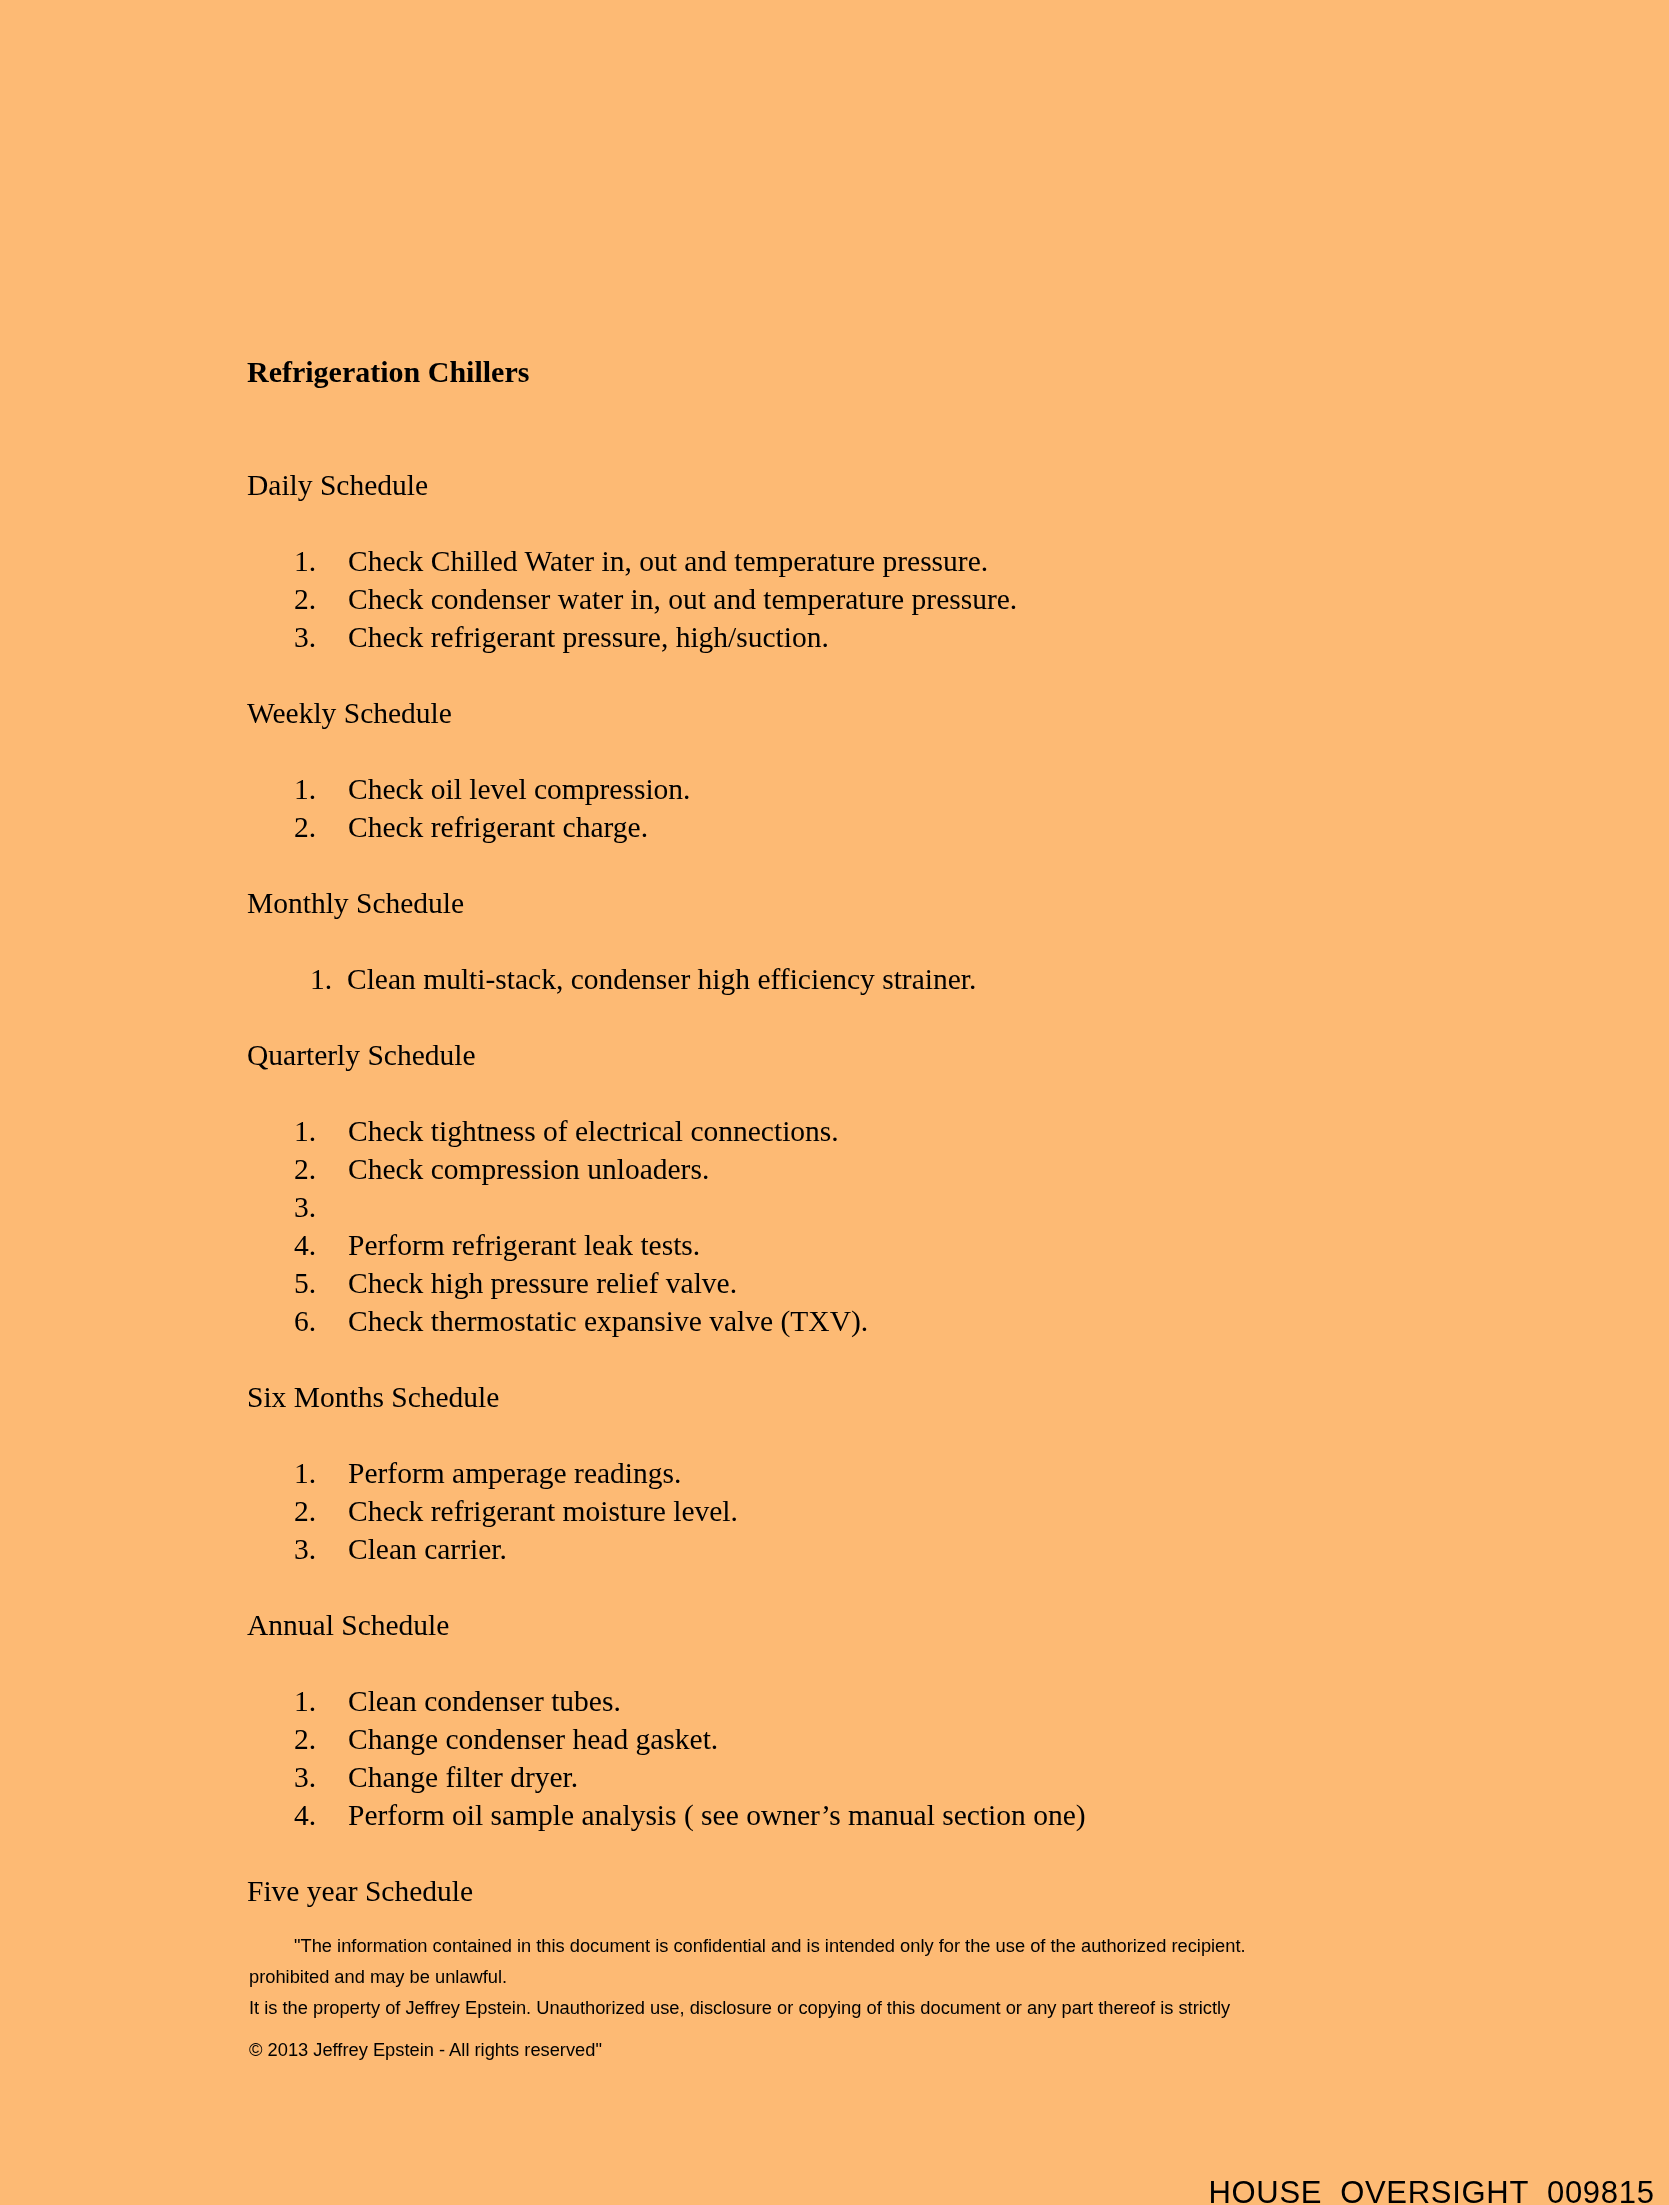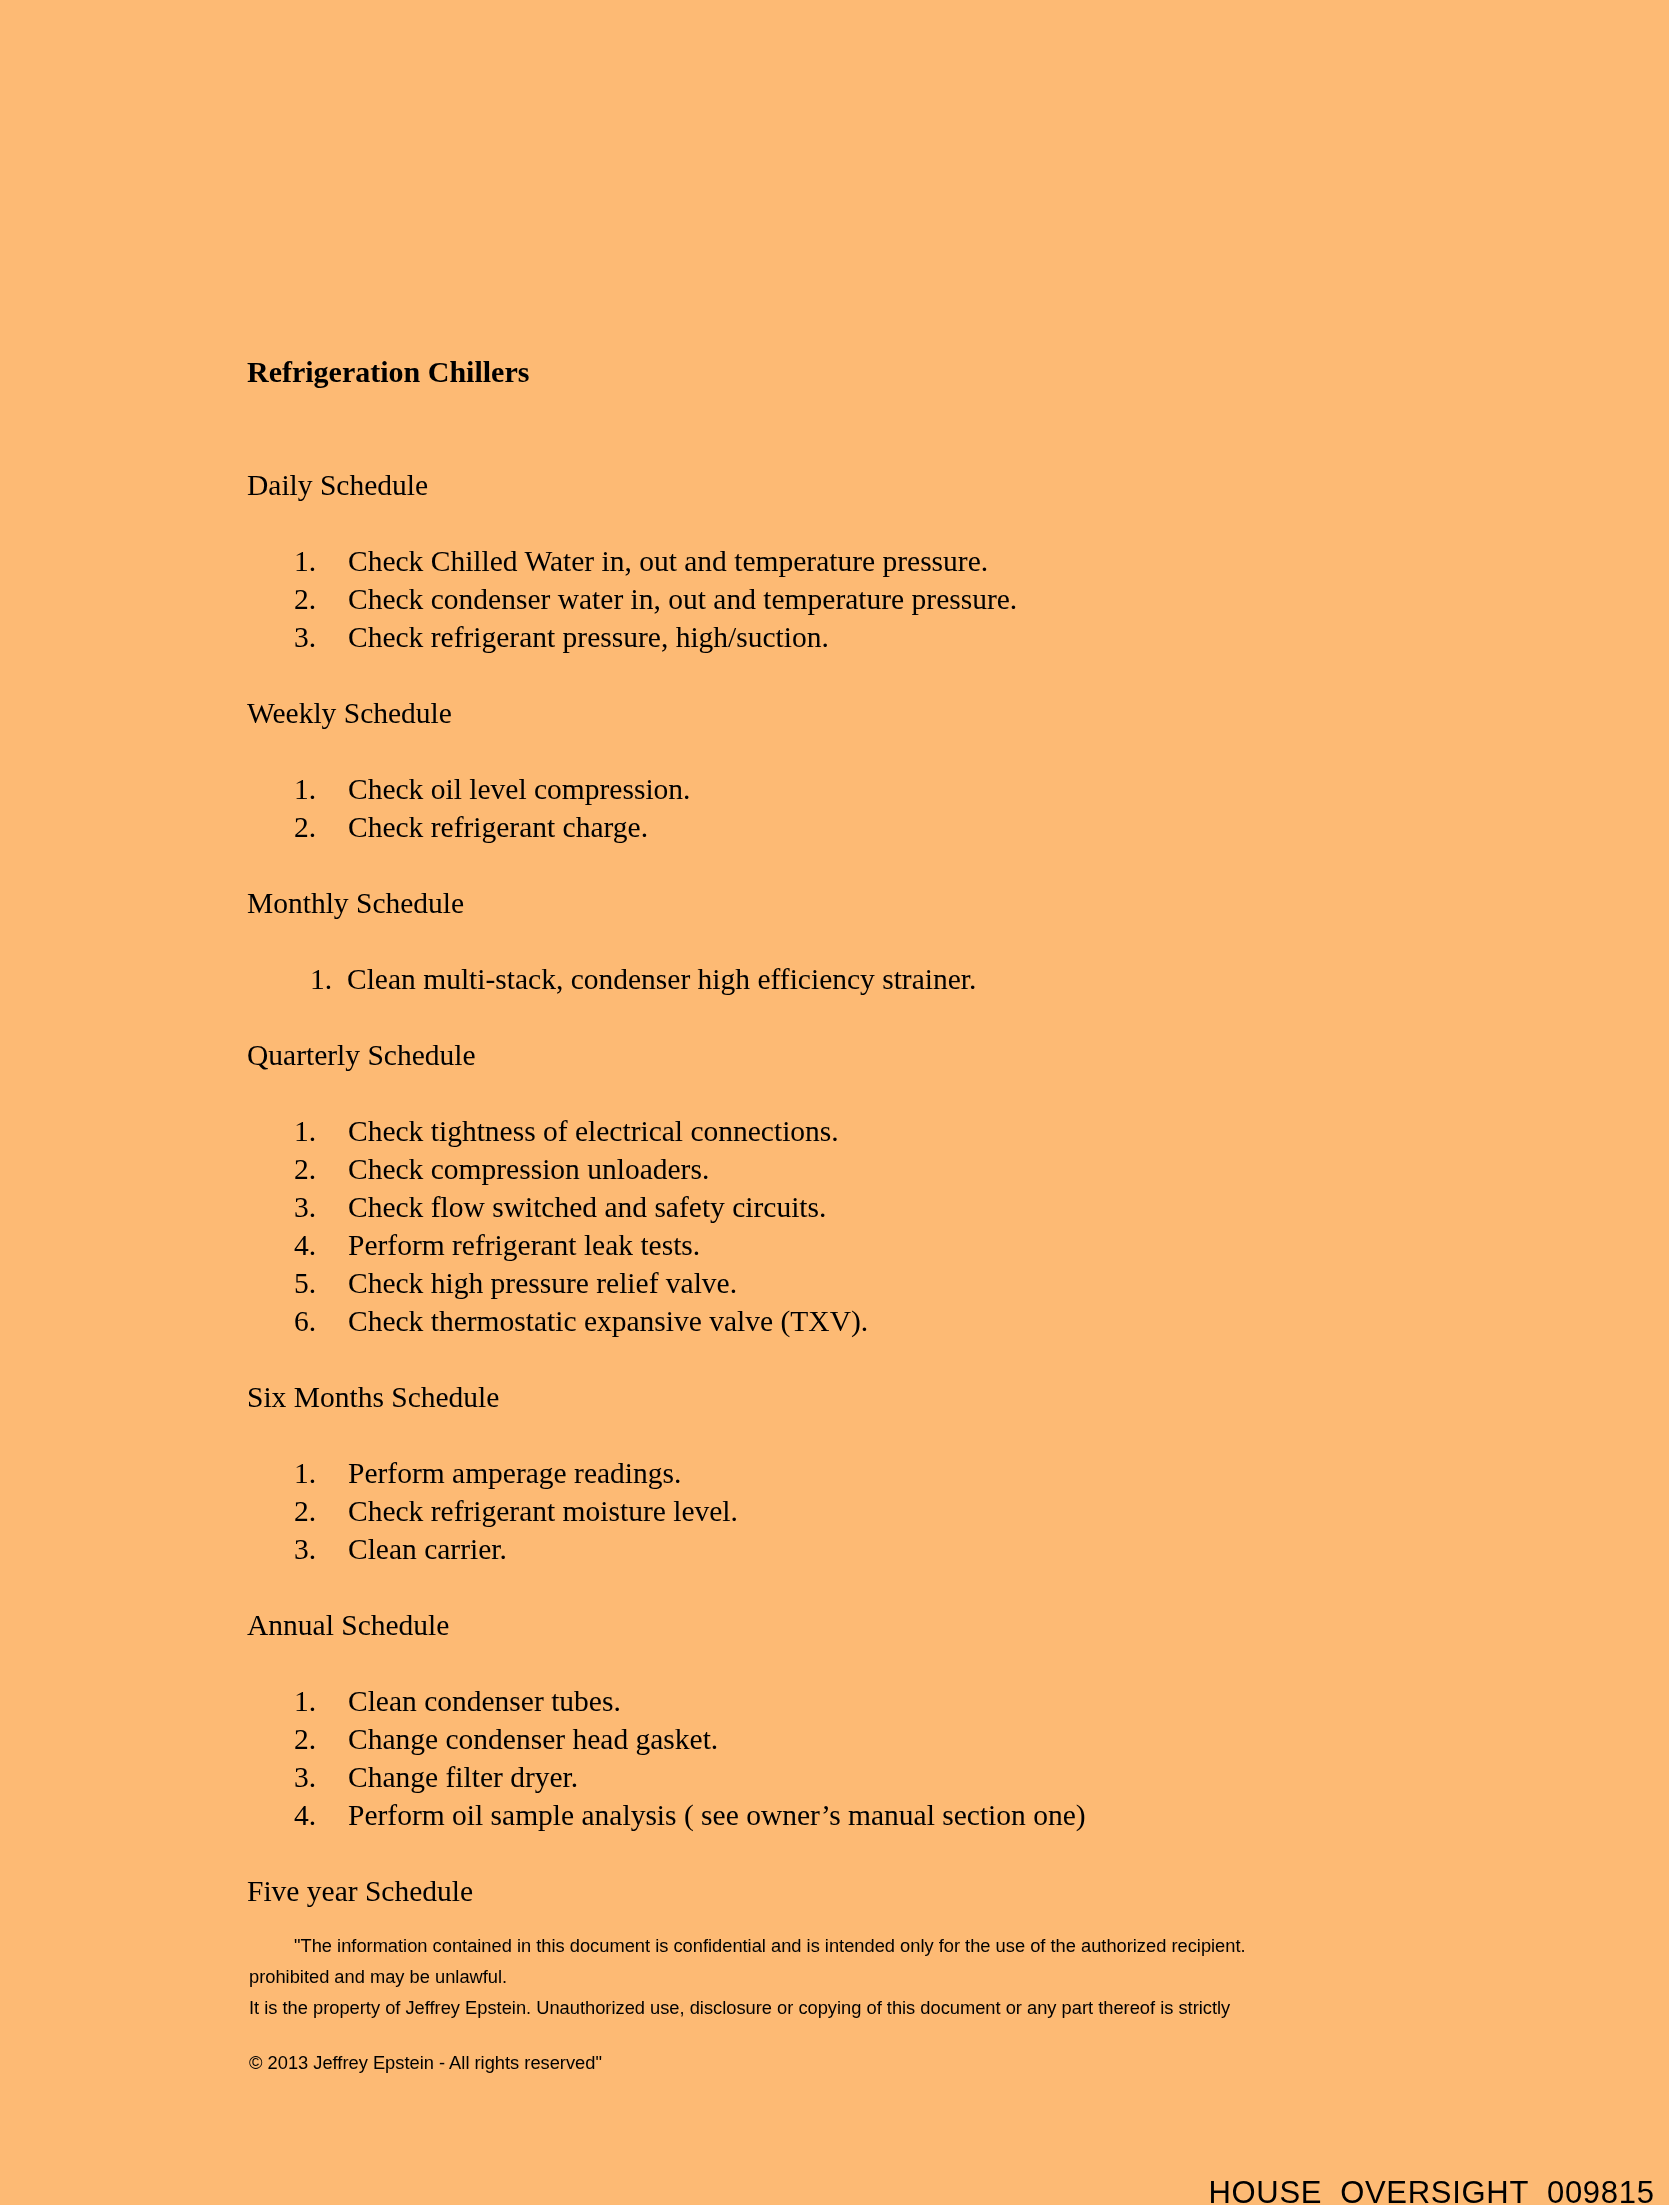--- a/index.html
+++ b/index.html
@@ -73,21 +73,20 @@
     text-indent: 45px;
   }
   .copyright {
     position: absolute;
     left: 249px;
     top: 2037px;
     font-family: "Liberation Sans", sans-serif;
     font-size: 18.3px;
     line-height: 26px;
     color: #000000;
-    margin-top: 13px;
   }
   .bates {
     position: absolute;
     right: 14.4px;
     top: 2155px;
     font-family: "Liberation Sans", sans-serif;
     font-size: 31px;
     letter-spacing: 0.7px;
     color: #000000;
     white-space: nowrap;
@@ -148,21 +147,20 @@
             <li>
               <span class="num">1.</span>
               <span class="item-text">Check tightness of electrical connections.</span>
             </li>
             <li>
               <span class="num">2.</span>
               <span class="item-text">Check compression unloaders.</span>
             </li>
             <li>
               <span class="num">3.</span>
-              <span class="item-text">Check flow switched and safety circuits.</span>
             </li>
             <li>
               <span class="num">4.</span>
               <span class="item-text">Perform refrigerant leak tests.</span>
             </li>
             <li>
               <span class="num">5.</span>
               <span class="item-text">Check high pressure relief valve.</span>
             </li>
             <li>

